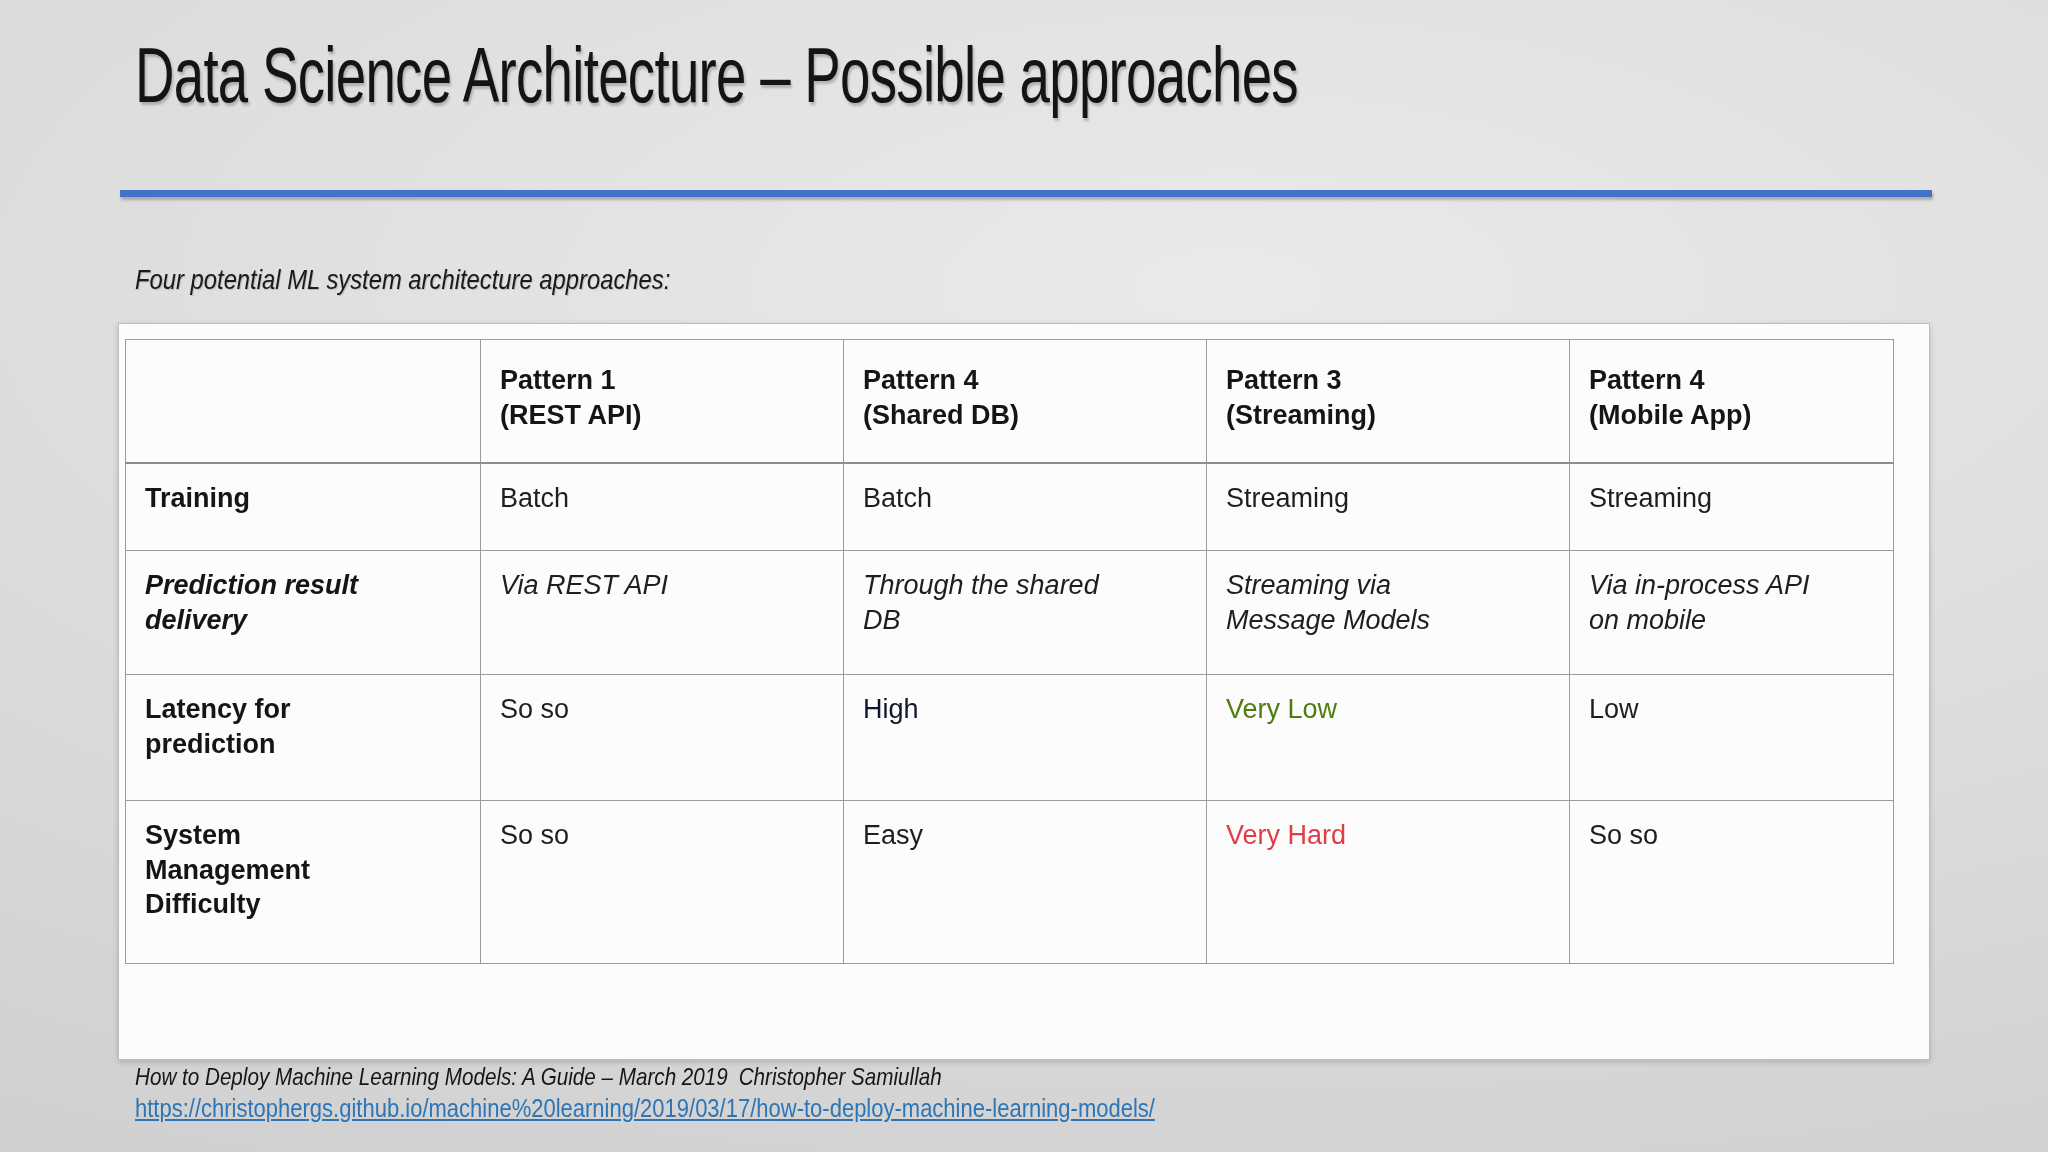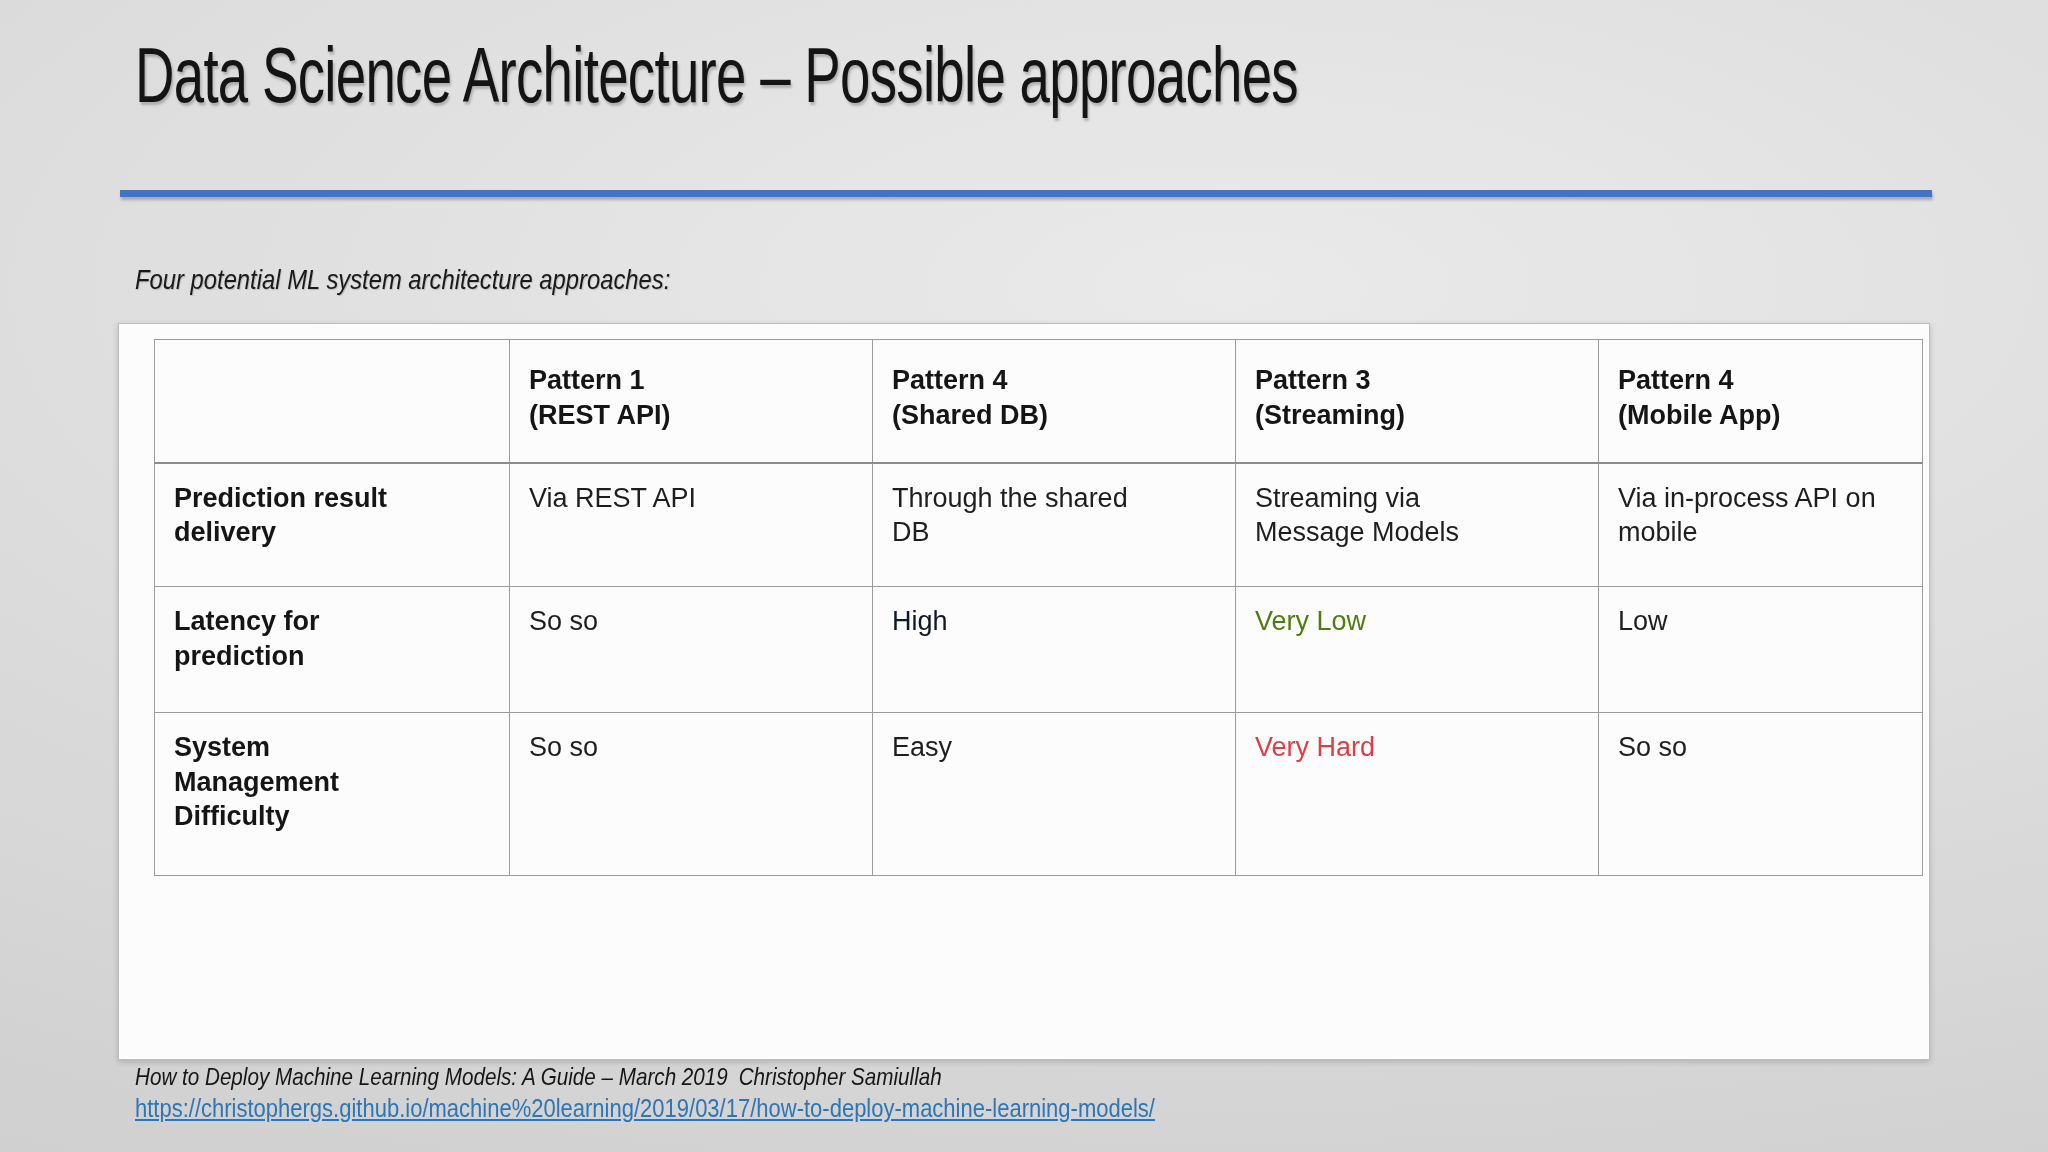--- a/index.html
+++ b/index.html
@@ -32,41 +32,41 @@
 
   
   .table-wrap{
     left:118px;top:323px;width:1812px;height:737px;
     background:#fcfcfc;border:1px solid #bdbdbd;
     box-shadow:0 2px 6px rgba(0,0,0,0.18);
     box-sizing:border-box;
   }
   table.arch{
     border-collapse:collapse;table-layout:fixed;
-    margin:15px 0 0 35px;
+    margin:15px 0 0 6px;
   }
   table.arch col.c0{width:355px;}
   table.arch col.c1,table.arch col.c2,table.arch col.c3{width:363px;}
   table.arch col.c4{width:324px;}
   table.arch th,table.arch td{
     border:1px solid #9b9b9b;
     vertical-align:top;text-align:left;
     padding:17px 12px 6px 19px;
     font-size:27px;line-height:1.28;color:#1e1e1e;
     overflow:hidden;
   }
   table.arch thead th{
     font-weight:700;color:#151515;padding-top:23px;
     border-bottom-width:2px;border-bottom-color:#8d8d8d;
   }
   table.arch td.rowlabel{font-weight:700;color:#151515;}
   tr.hdr   {height:123px;}
   tr.r0    {height:88px;}
   tr.r1    {height:86px;}
-  tr.r2    {height:124px;}
+  tr.r2    {height:124px;font-style:italic;}
   tr.r3    {height:126px;}
   tr.r4    {height:163px;}
   .hline{display:block;}
   .cell-text{max-width:258px;}
   .label-text{max-width:242px;}
 
   
   .footer-citation{
     left:135px;top:1063px;
     font-size:24px;font-style:italic;color:#161616;
@@ -111,20 +111,37 @@
           <span class="hline">Pattern 3</span>
           <span class="hline">(Streaming)</span>
         </th>
         <th>
           <span class="hline">Pattern 4</span>
           <span class="hline">(Mobile App)</span>
         </th>
       </tr>
     </thead>
     <tbody>
+      <tr class="r0">
+        <td class="rowlabel">
+            <div class="label-text">Training</div>
+          </td>
+        <td>
+            <div class="cell-text">Batch</div>
+          </td>
+        <td>
+            <div class="cell-text">Batch</div>
+          </td>
+        <td>
+            <div class="cell-text">Streaming</div>
+          </td>
+        <td>
+            <div class="cell-text">Streaming</div>
+          </td>
+      </tr>
       <tr class="r2">
         <td class="rowlabel">
             <div class="label-text">Prediction result delivery</div>
           </td>
         <td>
             <div class="cell-text">Via REST API</div>
           </td>
         <td>
             <div class="cell-text">Through the shared DB</div>
           </td>

